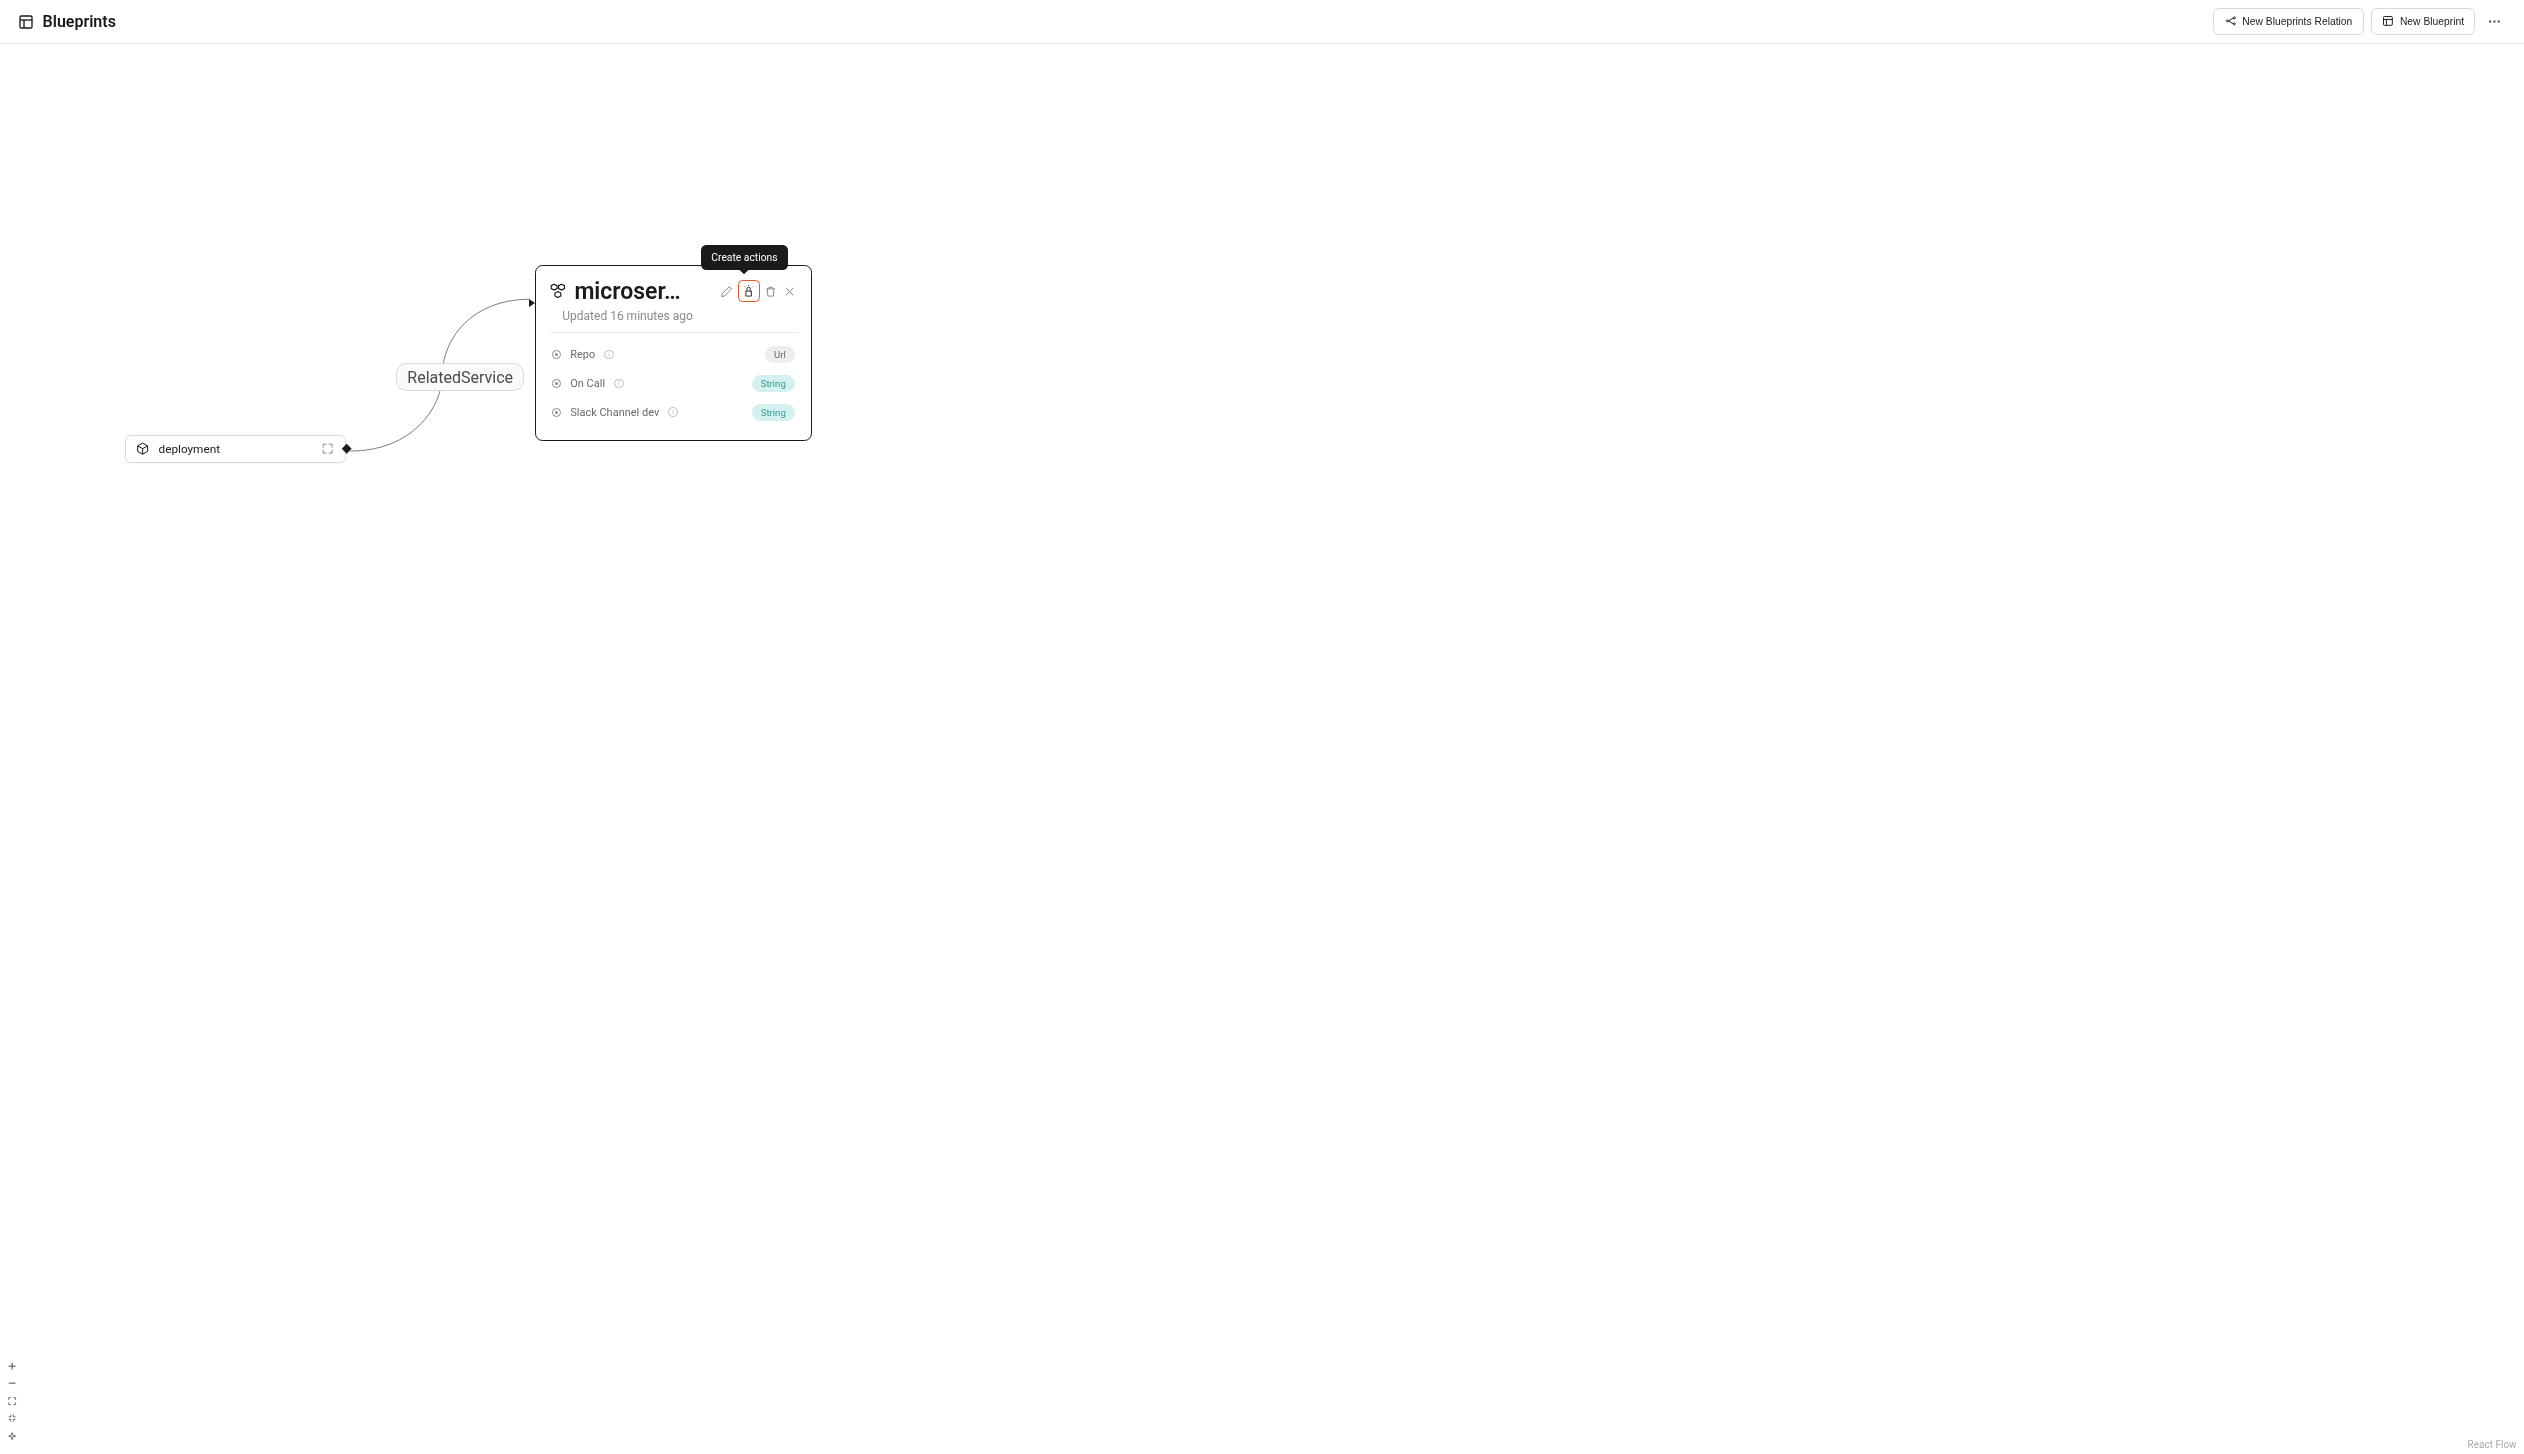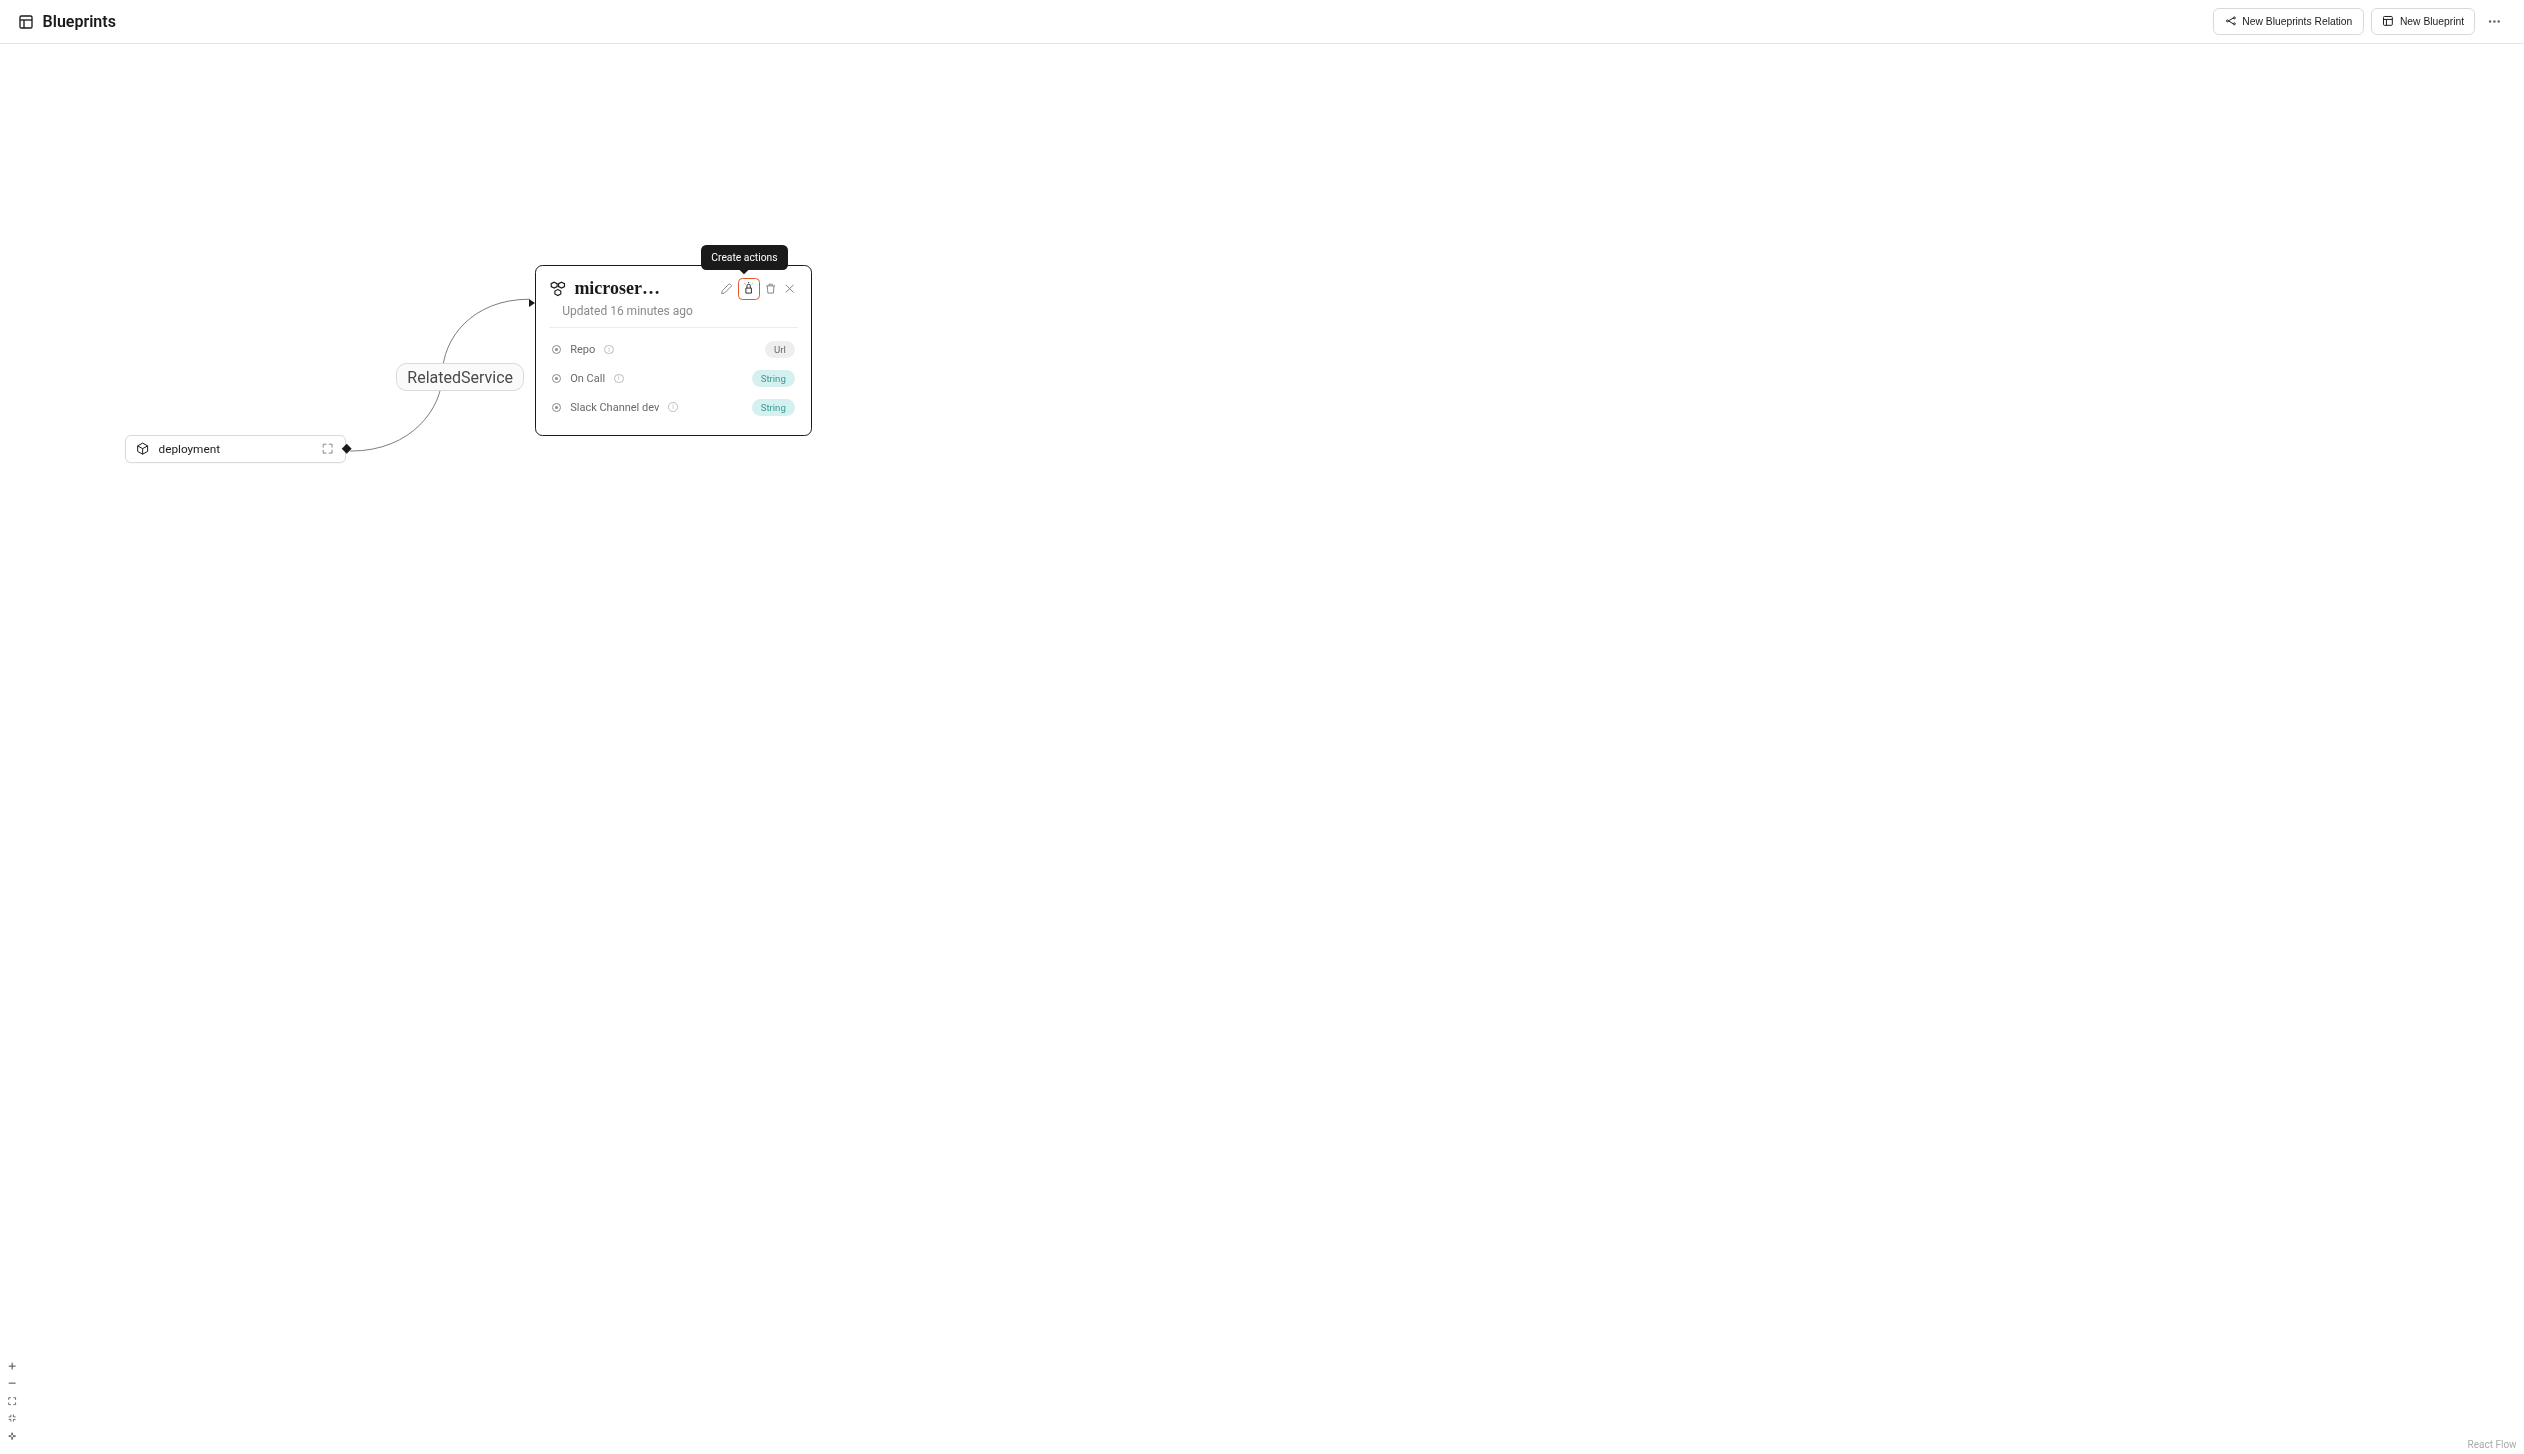--- a/index.html
+++ b/index.html
@@ -154,27 +154,26 @@
       align-items: center;
       gap: 7.4px;
     }
     .card-header .micro-icon {
       width: 17.7px;
       height: 17.7px;
       color: #1a1a1a;
       flex-shrink: 0;
     }
     .card-title {
-      font-size: 18px;
+      font-size: 23px;
       font-weight: 600;
       flex: 1;
       white-space: nowrap;
       overflow: hidden;
       text-overflow: ellipsis;
-      font-family: Liberation Serif, serif;
     }
     .card-actions {
       display: flex;
       align-items: center;
       gap: 3px;
       color: #888;
       flex-shrink: 0;
     }
     .card-actions .act {
       width: 16px;

